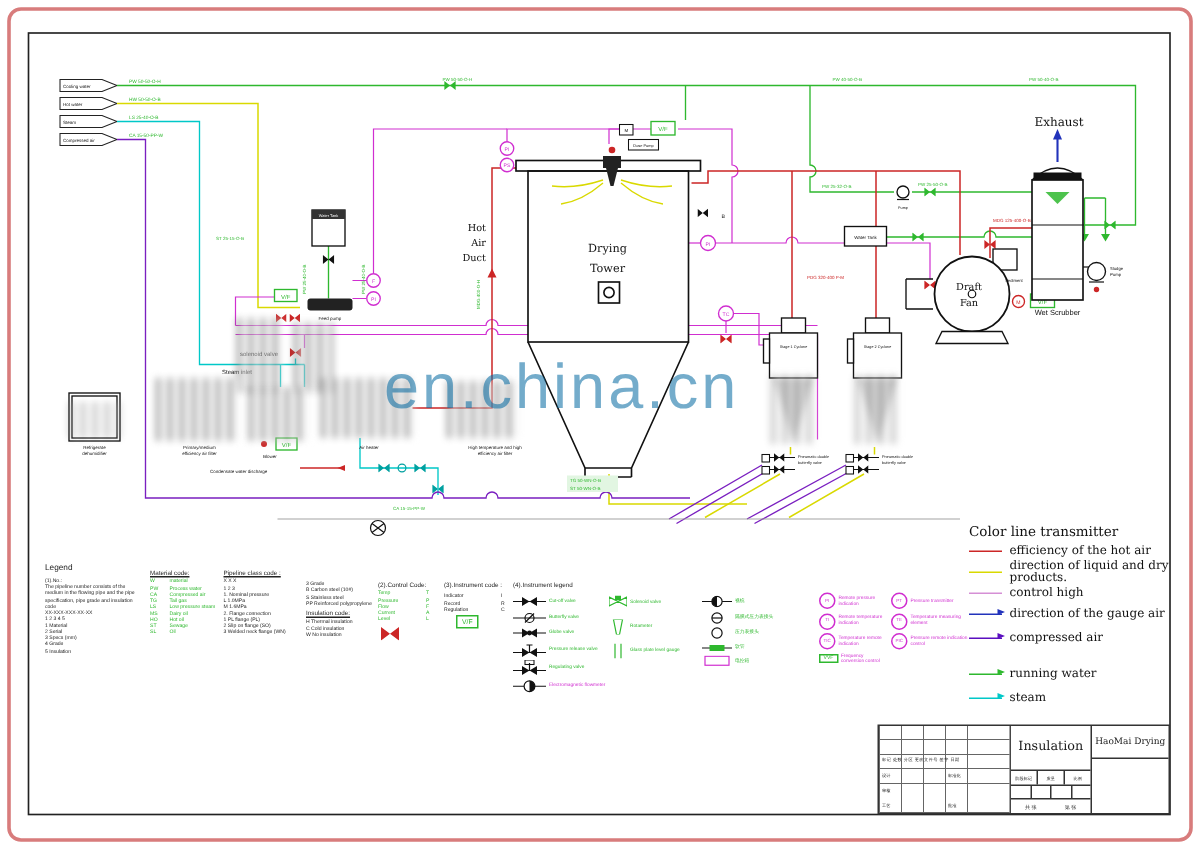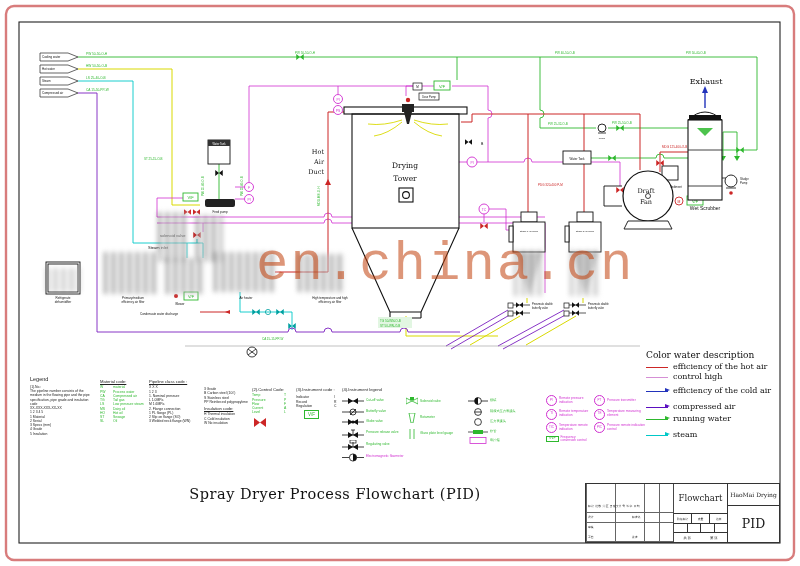--- a/index.html
+++ b/index.html
@@ -49,22 +49,22 @@
   #tbmid .r1 span{flex:1;border-right:1px solid #333;display:flex;align-items:center;justify-content:center;}
   #tbmid .r1 span:last-child{border-right:none;}
   #tbmid .r2{height:8px;display:flex;border-bottom:1px solid #333;}
   #tbmid .r2 i{flex:1;border-right:1px solid #333;}
   #tbmid .r2 i:last-child{border-right:none;}
   #tbmid .r3{height:10px;display:flex;font-size:3.4px;align-items:center;justify-content:space-around;}
   #tbright{position:absolute;left:142px;top:0;right:0;height:100%;}
   #tbright .co{height:21px;line-height:21px;text-align:center;font-size:6px;border-bottom:1px solid #333;}
   #tbright .ty{height:37px;line-height:35px;text-align:center;font-size:12.5px;}
   
-  #wm{position:absolute;left:256px;top:234px;font-size:54px;letter-spacing:2px;color:#c2410c;
-      opacity:.55;z-index:6;pointer-events:none;font-family:Liberation Mono, monospace;}
+  #wm{position:absolute;left:256px;top:234px;font-size:42px;letter-spacing:2px;color:#0369a1;
+      opacity:.55;z-index:6;pointer-events:none;font-family:Liberation Sans, sans-serif;}
   .blob{position:absolute;z-index:5;filter:blur(2.5px);opacity:.55;pointer-events:none;
         background:repeating-linear-gradient(90deg,#4a4a4a 0 3px,#f2f2f2 3px 8px);}
   .blob.light{opacity:.35;}
 </style>
 </head>
 <body>
 
 <div id="page">
 
 <svg width="800" height="566" viewBox="0 0 800 566">
@@ -597,78 +597,80 @@
           <span class="magenta" style="width:44px;">Temperature measuring element</span>
         </div>
     <div class="ileg-row">
           <span class="icircle">PIC</span>
           <span class="magenta" style="width:44px;">Pressure remote indication control</span>
         </div>
   </div>
 </div>
 
 <div id="colordesc">
-  <div class="ttl">Color water description</div>
+  <div class="ttl">Color line transmitter</div>
   <div class="clrow">
         <span class="swatch" style="border-top-color:#cc2626;color:#cc2626;"></span>
         <span>efficiency of the hot air</span>
+      </div>
+  <div class="clrow">
+        <span class="swatch" style="border-top-color:#d9d900;color:#d9d900;"></span>
+        <span style="width:108px;">direction of liquid and dry products.</span>
       </div>
   <div class="clrow">
         <span class="swatch" style="border-top-color:#d58fd5;color:#d58fd5;"></span>
         <span>control high</span>
       </div>
   <div class="clrow" style="margin-top:6px;">
         <span class="swatch arrow" style="border-top-color:#2233bb;color:#2233bb;"></span>
-        <span>efficiency of the cold air</span>
+        <span>direction of the gauge air</span>
       </div>
   <div class="clrow" style="margin-top:8px;">
         <span class="swatch arrow" style="border-top-color:#5b0fc0;color:#5b0fc0;"></span>
         <span>compressed air</span>
       </div>
-  <div class="clrow" style="margin-top:4px;">
+  <div class="clrow" style="margin-top:16px;">
         <span class="swatch arrow" style="border-top-color:#2eb82e;color:#2eb82e;"></span>
         <span>running water</span>
       </div>
   <div class="clrow" style="margin-top:8px;">
         <span class="swatch arrow" style="border-top-color:#00c8c8;color:#00c8c8;"></span>
         <span>steam</span>
       </div>
 </div>
 
-<div id="maintitle">Spray Dryer Process Flowchart (PID)</div>
 
 <div id="tblock">
   <div id="tbgrid"></div>
   <span class="tbtxt" style="left:2px;top:20px;width:84px;letter-spacing:.3px;">标记 处数 分区 更改文件号 签字 日期</span>
   <span class="tbtxt" style="left:2px;top:31px;">设计</span>
   <span class="tbtxt" style="left:2px;top:41px;">审核</span>
   <span class="tbtxt" style="left:2px;top:51px;">工艺</span>
   <span class="tbtxt" style="left:46px;top:31px;">标准化</span>
   <span class="tbtxt" style="left:46px;top:51px;">批准</span>
   <div id="tbmid">
-    <div class="nm ser">Flowchart</div>
+    <div class="nm ser">Insulation</div>
     <div class="r1">
       <span>阶段标记</span>
       <span>质量</span>
       <span>比例</span>
     </div>
     <div class="r2">
           <i></i>
           <i></i>
           <i></i>
           <i></i>
         </div>
     <div class="r3">
       <span>共  张</span>
       <span>第  张</span>
     </div>
   </div>
   <div id="tbright">
     <div class="co ser">HaoMai Drying</div>
-    <div class="ty ser">PID</div>
   </div>
 </div>
 
 <div id="wm">en.china.cn</div>
 <div class="blob" style="left:158px;top:212px;width:30px;height:50px;"></div>
 <div class="blob" style="left:196px;top:215px;width:26px;height:47px;"></div>
 <div class="blob" style="left:104px;top:252px;width:56px;height:42px;"></div>
 <div class="blob" style="left:166px;top:258px;width:40px;height:36px;"></div>
 <div class="blob" style="left:214px;top:252px;width:62px;height:40px;"></div>
 <div class="blob" style="left:298px;top:254px;width:48px;height:38px;"></div>

